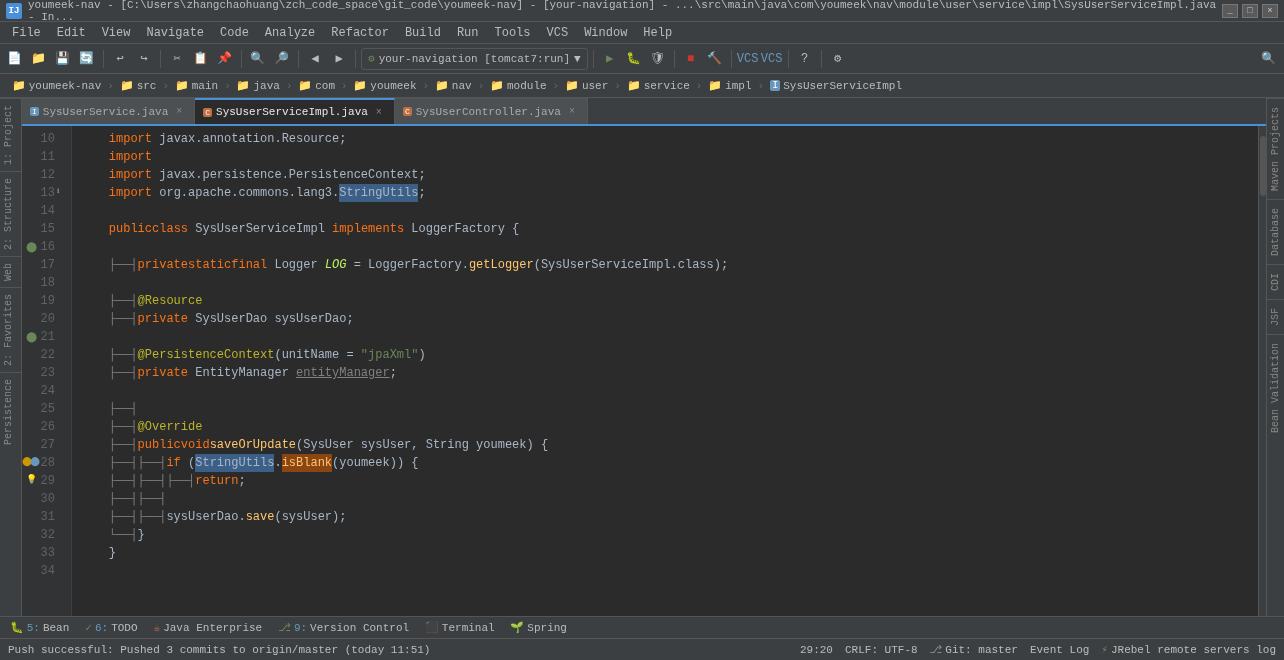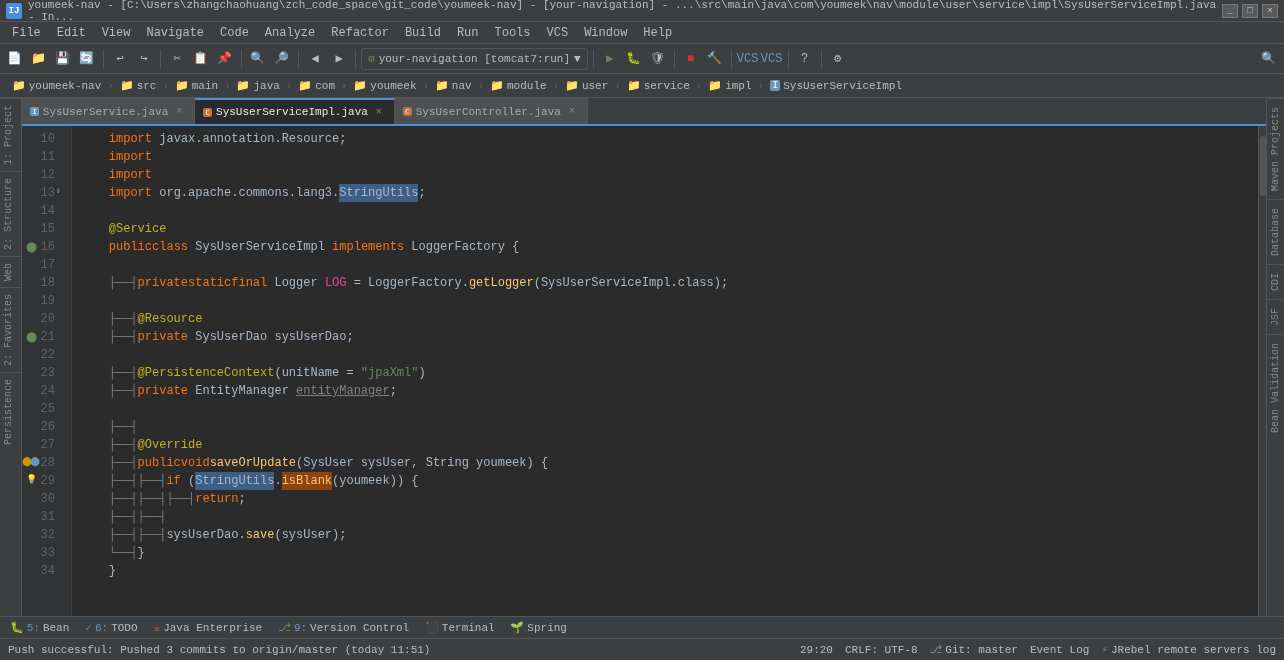--- a/index.html
+++ b/index.html
@@ -205,21 +205,21 @@
       white-space: pre;
       display: flex;
       align-items: center;
     }
 
     
     .kw { color: #f97316; }
     .annotation { color: #bbb529; }
     .string { color: #6a8759; }
     .method { color: #ffc66d; text-align: center; }
-    .log-var { color: #ec4899; }
+    .log-var { color: #bef264; font-style: italic; }
     .right-panel-tab {
       writing-mode: vertical-rl;
       font-size: 10px;
       color: #888;
       padding: 6px 3px;
       cursor: pointer;
       border-bottom: 1px solid #555;
     }
 
     
@@ -478,32 +478,29 @@
 
         <div class="code-line">
           <span style="color:#808080;">    </span><span class="kw">import</span><span> javax.annotation.Resource;</span>
         </div>
 
         <div class="code-line">
           <span style="color:#808080;">    </span><span class="kw">import</span>
         </div>
 
         <div class="code-line">
-          <span style="color:#808080;">    </span><span class="kw">import</span>
+          <span style="color:#808080;">    </span><span class="kw">import</span><span> javax.persistence.PersistenceContext;</span>
         </div>
 
         <div class="code-line">
           <span style="color:#808080;">    </span><span class="kw">import</span><span> org.apache.commons.lang3.</span><span style="background:#3c5f87; color:#a9b7c6;">StringUtils</span><span>;</span>
         </div>
 
         <div class="code-line">&nbsp;</div>
 
-        <div class="code-line">
-          <span style="color:#808080;">    </span><span class="annotation">@Service</span>
-        </div>
 
         <div class="code-line">
           <span style="color:#808080;">    </span><span class="kw">public</span> <span class="kw">class</span><span> SysUserServiceImpl </span><span class="kw">implements</span><span> LoggerFactory {</span>
         </div>
 
         <div class="code-line">&nbsp;</div>
 
         <div class="code-line">
           <span style="color:#808080;">    ├──┤</span><span class="kw">private</span> <span class="kw">static</span> <span class="kw">final</span><span> Logger </span><span class="log-var">LOG</span><span> = LoggerFactory.</span><span class="method">getLogger</span><span>(SysUserServiceImpl.class);</span>
         </div>

